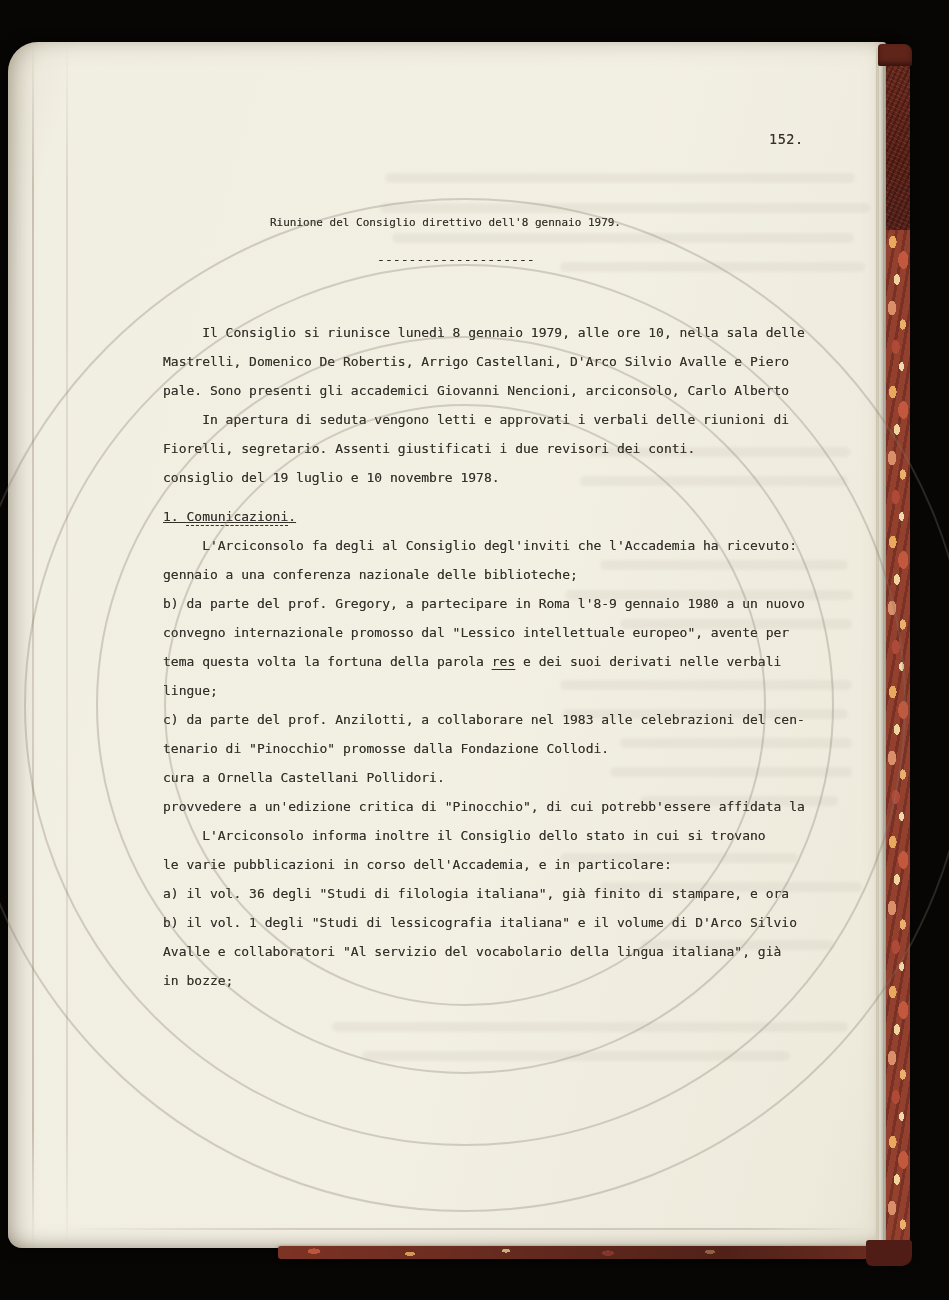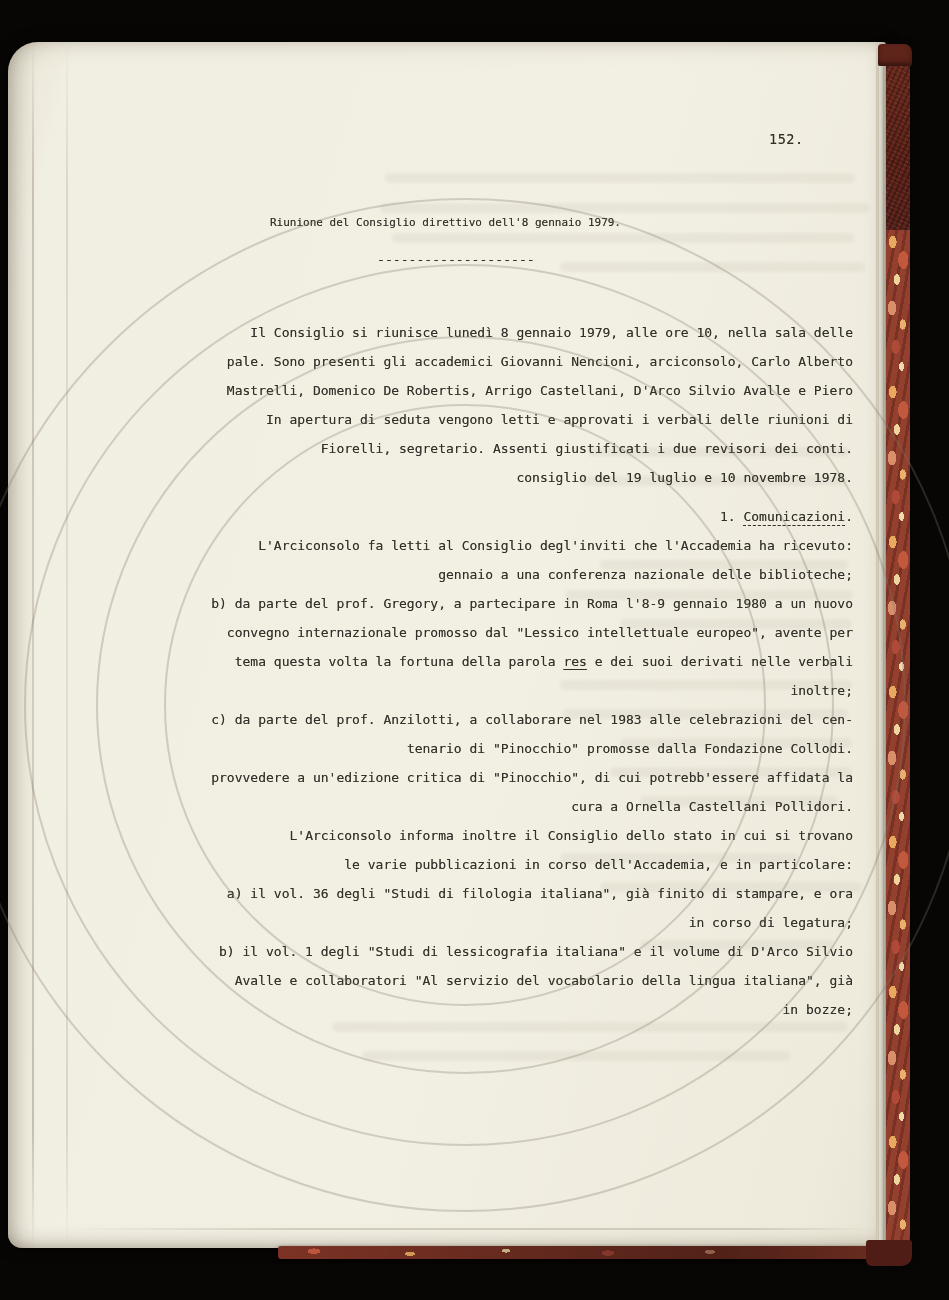--- a/index.html
+++ b/index.html
@@ -34,41 +34,41 @@
   .stack-edge.e1{left:24px;}
   .stack-edge.e2{left:58px;opacity:.55;}
   
   .emboss-line{
     position:absolute;left:56px;right:14px;bottom:18px;height:2px;
     background:linear-gradient(to right,rgba(120,105,80,0),rgba(120,105,80,.25) 30%,rgba(120,105,80,.25) 85%,rgba(120,105,80,0));
     border-radius:2px;
   }
 
   
-  .ink{color:#33302a;text-shadow:0 0 .5px rgba(51,48,42,.55);text-align:right;}
+  .ink{color:#33302a;text-shadow:0 0 .5px rgba(51,48,42,.55);}
   .pagenum{
     position:absolute;left:769px;top:131px;
     font-size:13.5px;letter-spacing:.5px;
   }
   .title{
     position:absolute;left:270px;top:216px;
     font-size:11px;white-space:pre;
   }
   .divider{
     position:absolute;left:377px;top:252px;
     font-size:13.1px;letter-spacing:0;white-space:pre;
   }
   .doc-body{
     position:absolute;left:163px;top:318px;width:690px;
     font-size:13px;
   }
   .doc-body .line{
     white-space:pre;height:29px;line-height:29px;
   }
-  .doc-body .line.gap{margin-top:10px;}
+  .doc-body .line.gap{margin-top:10px;text-decoration:underline;}
   .u-dashed{
     text-decoration:underline;
     text-decoration-style:dashed;
     text-underline-offset:4px;
     text-decoration-thickness:1.4px;
   }
   .u-solid{
     text-decoration:underline;
     text-underline-offset:3px;
     text-decoration-thickness:1.4px;
@@ -180,40 +180,39 @@
       <div class="ghost-bar" style="top: 940px; left: 640px; width: 194px;"></div>
       <div class="ghost-bar" style="top: 1022px; left: 332px; width: 516px;"></div>
       <div class="ghost-bar" style="top: 1051px; left: 362px; width: 428px;"></div>
     </div>
 
   <div class="pagenum ink">152.</div>
   <div class="title ink">Riunione del Consiglio direttivo dell'8 gennaio 1979.</div>
   <div class="divider ink">--------------------</div>
   <div class="doc-body ink">
       <div class="line"><span>     Il Consiglio si riunisce lunedì 8 gennaio 1979, alle ore 10, nella sala delle</span></div>
+      <div class="line"><span>Mastrelli, Domenico De Robertis, Arrigo Castellani, D'Arco Silvio Avalle e Piero</span></div>
       <div class="line"><span>pale. Sono presenti gli accademici Giovanni Nencioni, arciconsolo, Carlo Alberto</span></div>
-      <div class="line"><span>Mastrelli, Domenico De Robertis, Arrigo Castellani, D'Arco Silvio Avalle e Piero</span></div>
       <div class="line"><span>     In apertura di seduta vengono letti e approvati i verbali delle riunioni di</span></div>
       <div class="line"><span>Fiorelli, segretario. Assenti giustificati i due revisori dei conti.</span></div>
       <div class="line"><span>consiglio del 19 luglio e 10 novembre 1978.</span></div>
       <div class="line gap"><span>1. </span><span class="u-dashed">Comunicazioni</span><span>.</span></div>
-      <div class="line"><span>     L'Arciconsolo fa letti al Consiglio degl'inviti che l'Accademia ha ricevuto:</span></div>
+      <div class="line"><span>     L'Arciconsolo fa degli al Consiglio degl'inviti che l'Accademia ha ricevuto:</span></div>
       <div class="line"><span>gennaio a una conferenza nazionale delle biblioteche;</span></div>
       <div class="line"><span>b) da parte del prof. Gregory, a partecipare in Roma l'8-9 gennaio 1980 a un nuovo</span></div>
       <div class="line"><span>convegno internazionale promosso dal "Lessico intellettuale europeo", avente per</span></div>
       <div class="line"><span>tema questa volta la fortuna della parola </span><span class="u-solid">res</span><span> e dei suoi derivati nelle verbali</span></div>
-      <div class="line"><span>inoltre;</span></div>
+      <div class="line"><span>lingue;</span></div>
       <div class="line"><span>c) da parte del prof. Anzilotti, a collaborare nel 1983 alle celebrazioni del cen-</span></div>
       <div class="line"><span>tenario di "Pinocchio" promosse dalla Fondazione Collodi.</span></div>
+      <div class="line"><span>cura a Ornella Castellani Pollidori.</span></div>
       <div class="line"><span>provvedere a un'edizione critica di "Pinocchio", di cui potrebb'essere affidata la</span></div>
-      <div class="line"><span>cura a Ornella Castellani Pollidori.</span></div>
       <div class="line"><span>     L'Arciconsolo informa inoltre il Consiglio dello stato in cui si trovano</span></div>
       <div class="line"><span>le varie pubblicazioni in corso dell'Accademia, e in particolare:</span></div>
       <div class="line"><span>a) il vol. 36 degli "Studi di filologia italiana", già finito di stampare, e ora</span></div>
-      <div class="line"><span>in corso di legatura;</span></div>
       <div class="line"><span>b) il vol. 1 degli "Studi di lessicografia italiana" e il volume di D'Arco Silvio</span></div>
       <div class="line"><span>Avalle e collaboratori "Al servizio del vocabolario della lingua italiana", già</span></div>
       <div class="line"><span>in bozze;</span></div>
     </div>
 
   <div class="fore-edge"></div>
   <div class="cover-strip">
     <div class="leather-top"></div>
     <div class="marble"></div>
   </div>

